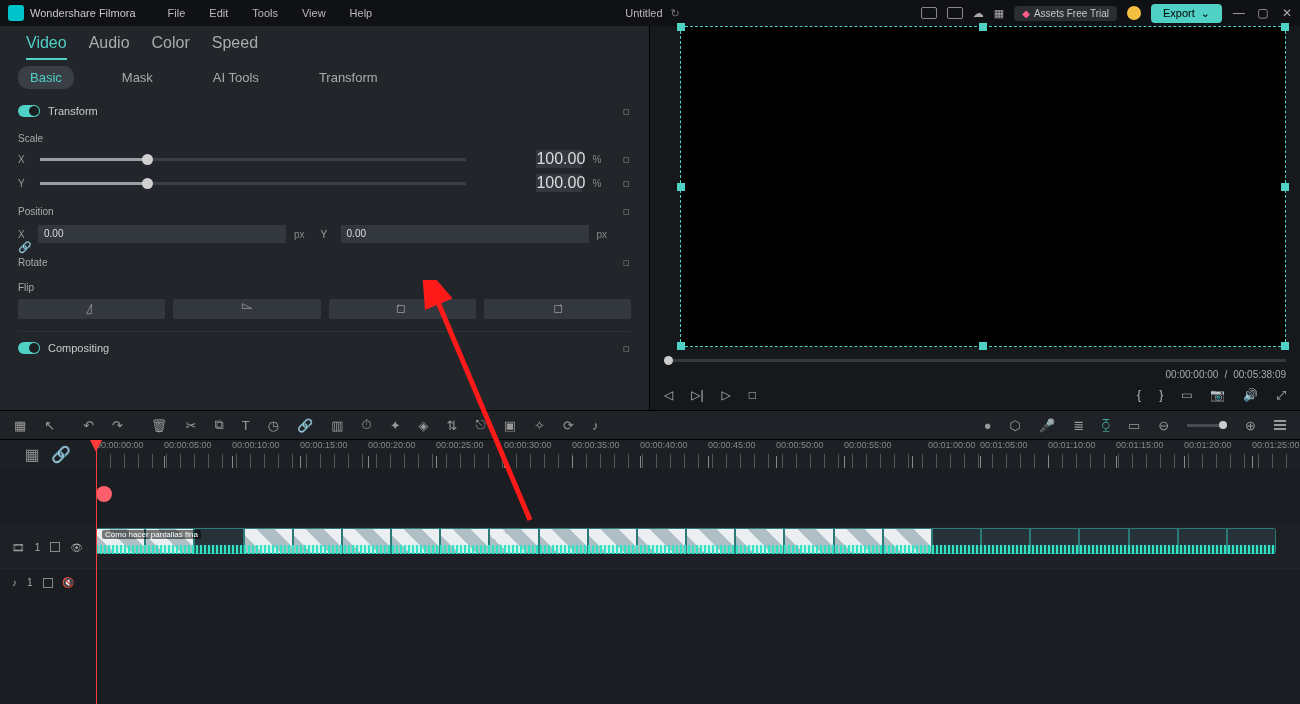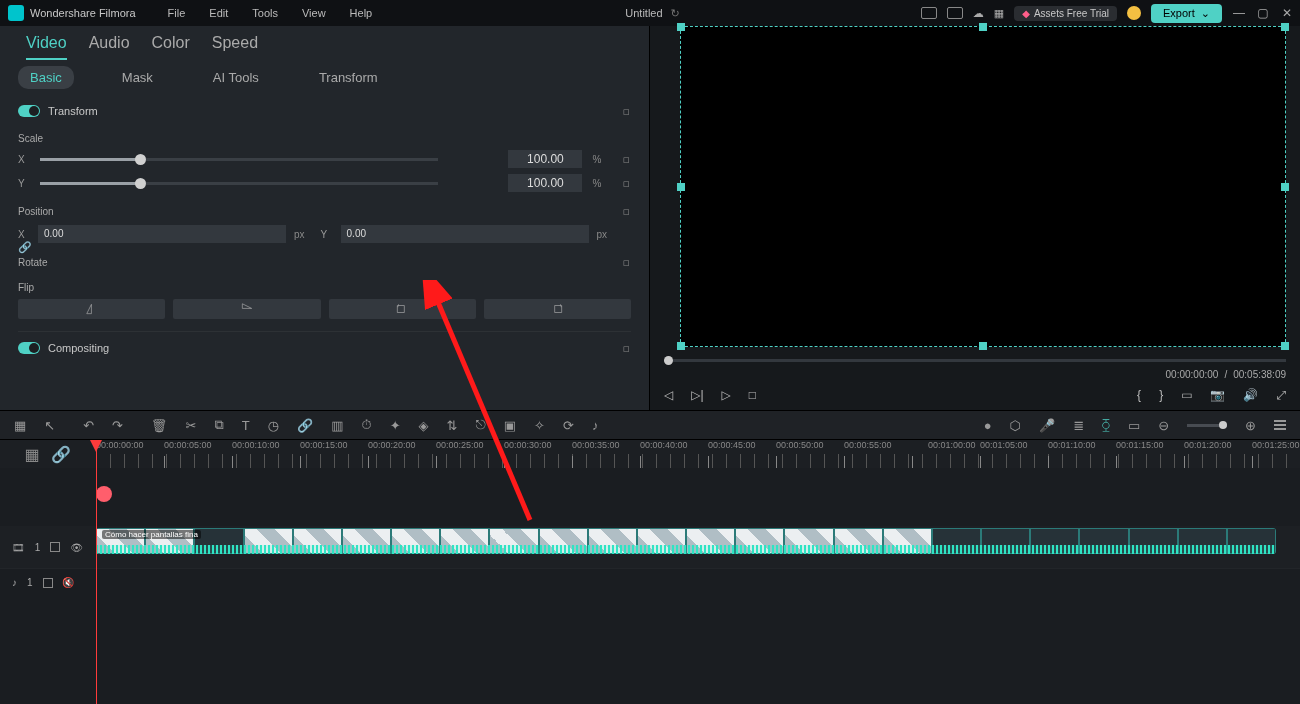--- a/index.html
+++ b/index.html
@@ -34,21 +34,21 @@
 .section-header:first-of-type{border-top:none; margin-top:6px;}
 .toggle{width:22px; height:12px; border-radius:6px; background:#4fd1c5; position:relative; margin-right:8px;}
 .toggle::after{content:""; position:absolute; right:1px; top:1px; width:10px; height:10px; border-radius:50%; background:#1c1f22;}
 .kf{margin-left:auto; color:#888; transform:rotate(45deg); font-size:10px;}
 .group-label{color:#aaa; font-size:10px; margin-top:6px;}
 .slider-row{display:flex; align-items:center; gap:10px; margin-top:6px;}
 .axis{width:12px; color:#999; font-size:10px;}
 .track{flex:1; height:3px; background:#3a3f45; position:relative;}
 .track .fill{position:absolute; left:0; top:0; height:100%; background:#9aa0a6;}
 .track .thumb{position:absolute; top:-4px; width:11px; height:11px; border-radius:50%; background:#d0d0d0;}
-.valbox{width:74px; height:18px; background:#33383e; text-align:center; line-height:18px; color:#ddd; font-size:12px; margin-left:60px;}
+.valbox{width:46px; height:18px; background:#33383e; text-align:center; line-height:18px; color:#ddd; font-size:16px; margin-left:60px;}
 .unit{color:#888; font-size:10px;}
 .link-icon{position:absolute; left:18px; top:152px; color:#666;}
 .pos-row{display:flex; align-items:center; gap:8px; margin-top:8px;}
 .pos-field{height:18px; background:#33383e; line-height:18px; padding:0 6px; color:#ddd; font-size:10px;}
 .pos-x{width:248px;} .pos-y{width:248px;}
 .rot-row{display:flex; align-items:center; gap:10px; margin-top:6px;}
 .dial{width:16px; height:16px; border-radius:50%; background:radial-gradient(circle at 35% 35%, #eee, #888);}
 .rot-field{flex:1; height:18px; background:#33383e; line-height:18px; padding:0 6px; color:#ddd; font-size:10px;}
 .flip-row{display:flex; gap:8px; margin-top:6px;}
 .flip-btn{flex:1; height:20px; background:#33383e; border-radius:2px; display:flex; align-items:center; justify-content:center;}

